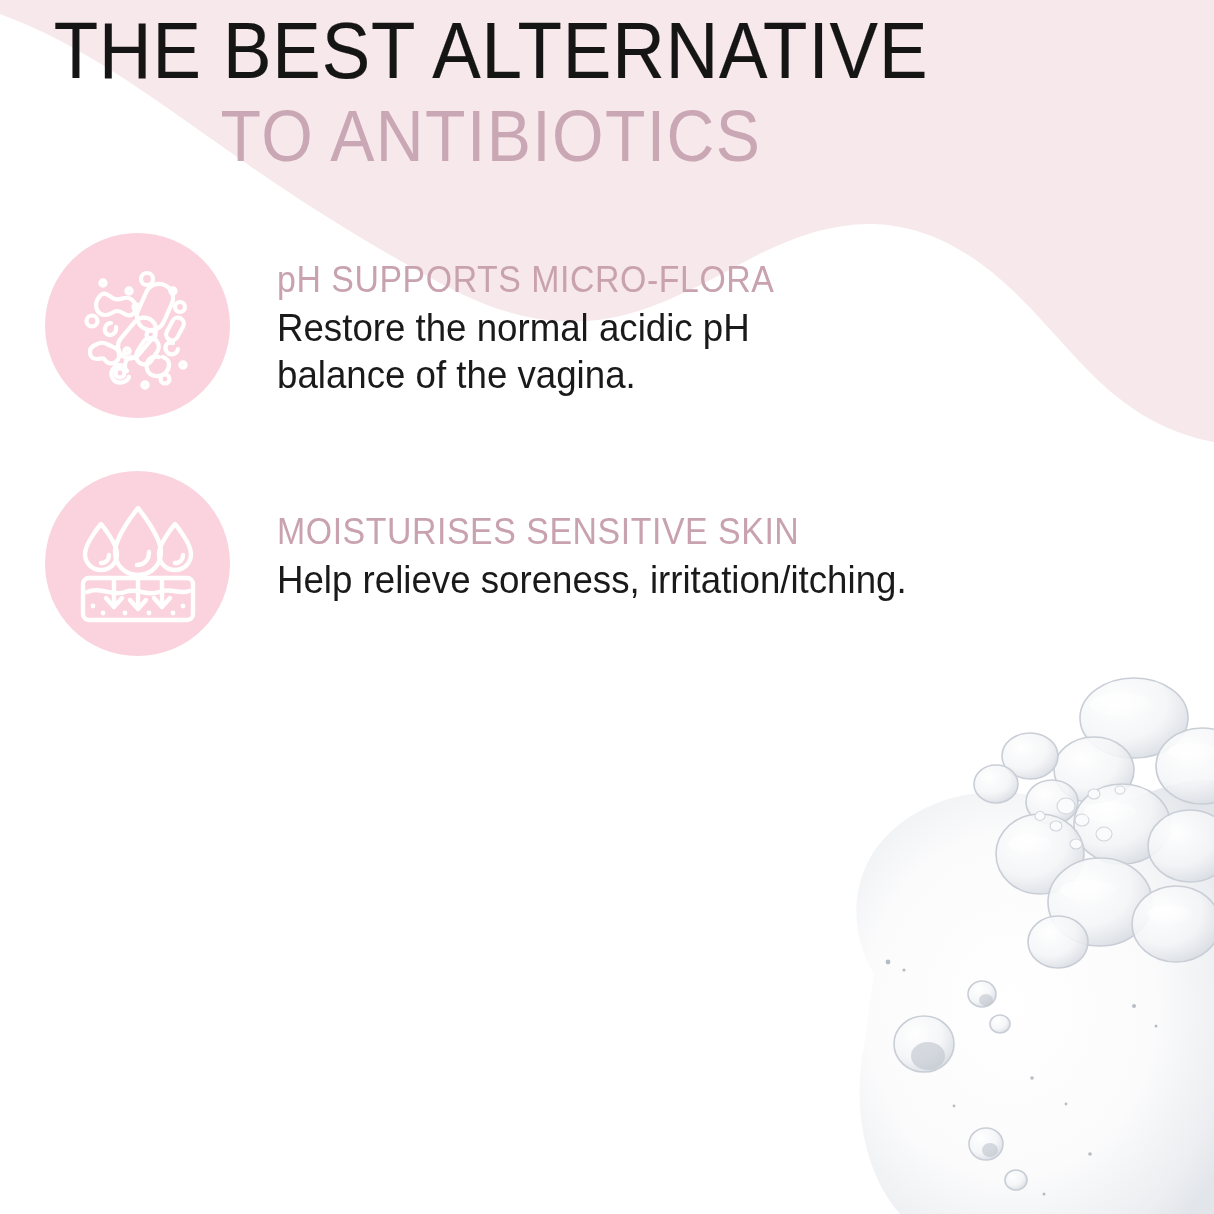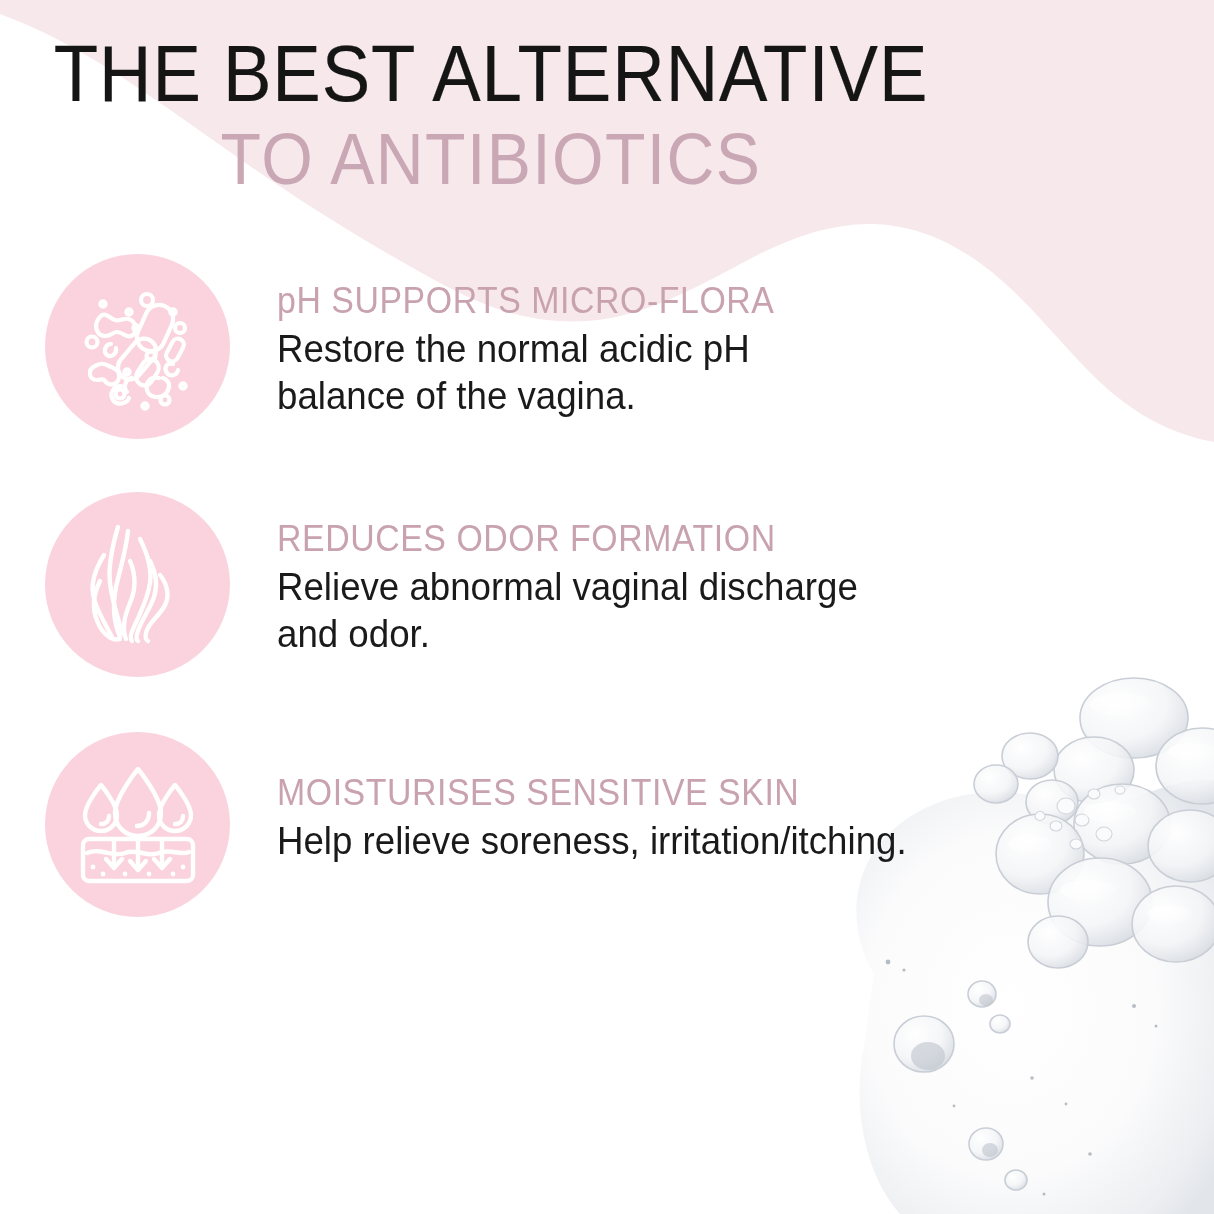--- a/index.html
+++ b/index.html
@@ -26,21 +26,20 @@
     z-index: 0;
   }
 
   
   .title-wrap {
     position: absolute;
     left: 0; top: 8px;
     width: 982px;
     z-index: 3;
     text-align: center;
-    margin-top: 23px;
   }
   .main-title {
     font-family: "Liberation Sans", sans-serif;
     font-size: 79px;
     line-height: 86px;
     letter-spacing: 1.0px;
     font-weight: 300;
     color: #151515;
     transform: scaleX(0.92);
     transform-origin: center top;
@@ -67,21 +66,21 @@
     bottom: 0px;
     width: 420px;
     height: 540px;
     z-index: 1;
     pointer-events: none;
   }
 
   
   .features {
     position: absolute;
-    left: 0; top: 252px;
+    left: 0; top: 231px;
     width: 1214px;
     z-index: 2;
   }
   .feature-row {
     position: relative;
     display: flex;
     align-items: flex-start;
     height: 240px;
   }
   .icon-circle {
@@ -274,39 +273,20 @@
         </svg>
       </div>
       <div class="feature-text">
         <div class="feature-heading">pH SUPPORTS MICRO-FLORA</div>
         <div class="feature-body">Restore the normal acidic pH
 balance of the vagina.</div>
       </div>
     </div>
 
 
-    <div class="feature-row r3">
-      <div class="icon-circle">
-        <svg width="128" height="128" viewBox="0 0 128 128" fill="none" stroke="#ffffff" stroke-width="4.4" stroke-linecap="round" stroke-linejoin="round">
-          <path d="M44,6 C38,26 34,44 36,62 C38,80 44,96 48,112"></path>
-          <path d="M54,10 C52,30 46,48 42,66 C38,86 40,102 46,116"></path>
-          <path d="M30,34 C20,50 16,64 20,78 C24,92 32,104 38,116"></path>
-          <path d="M26,60 C18,76 18,92 26,106 C32,116 40,120 46,118"></path>
-          <path d="M66,18 C74,34 78,48 76,62 C74,78 66,92 60,106 C56,114 56,118 58,120"></path>
-          <path d="M76,40 C82,52 84,64 80,76 C76,88 68,98 64,110 C62,116 62,119 64,120"></path>
-          <path d="M86,54 C94,64 96,76 90,86 C84,96 74,102 72,112 C71,117 72,119 74,120"></path>
-          <path d="M56,40 C62,54 62,68 56,82 C50,96 48,108 52,118"></path>
-        </svg>
-      </div>
-      <div class="feature-text">
-        <div class="feature-heading">REDUCES ODOR FORMATION</div>
-        <div class="feature-body">Relieve abnormal vaginal discharge
-and odor.</div>
-      </div>
-    </div>
 
     <div class="feature-row r4">
       <div class="icon-circle">
         <svg width="130" height="124" viewBox="0 0 130 124" fill="none" stroke="#ffffff" stroke-width="4.4" stroke-linecap="round" stroke-linejoin="round">
 
           <path d="M65,6 C65,6 42,34 42,50 C42,63 52,73 65,73 C78,73 88,63 88,50 C88,34 65,6 65,6 Z"></path>
           <path d="M76,50 C76,58 71,63 64,63"></path>
 
           <path d="M28,22 C28,22 12,41 12,52 C12,61 19,68 28,68 C37,68 44,61 44,52 C44,41 28,22 28,22 Z"></path>
           <path d="M36,53 C36,58 33,61 28,61"></path>

